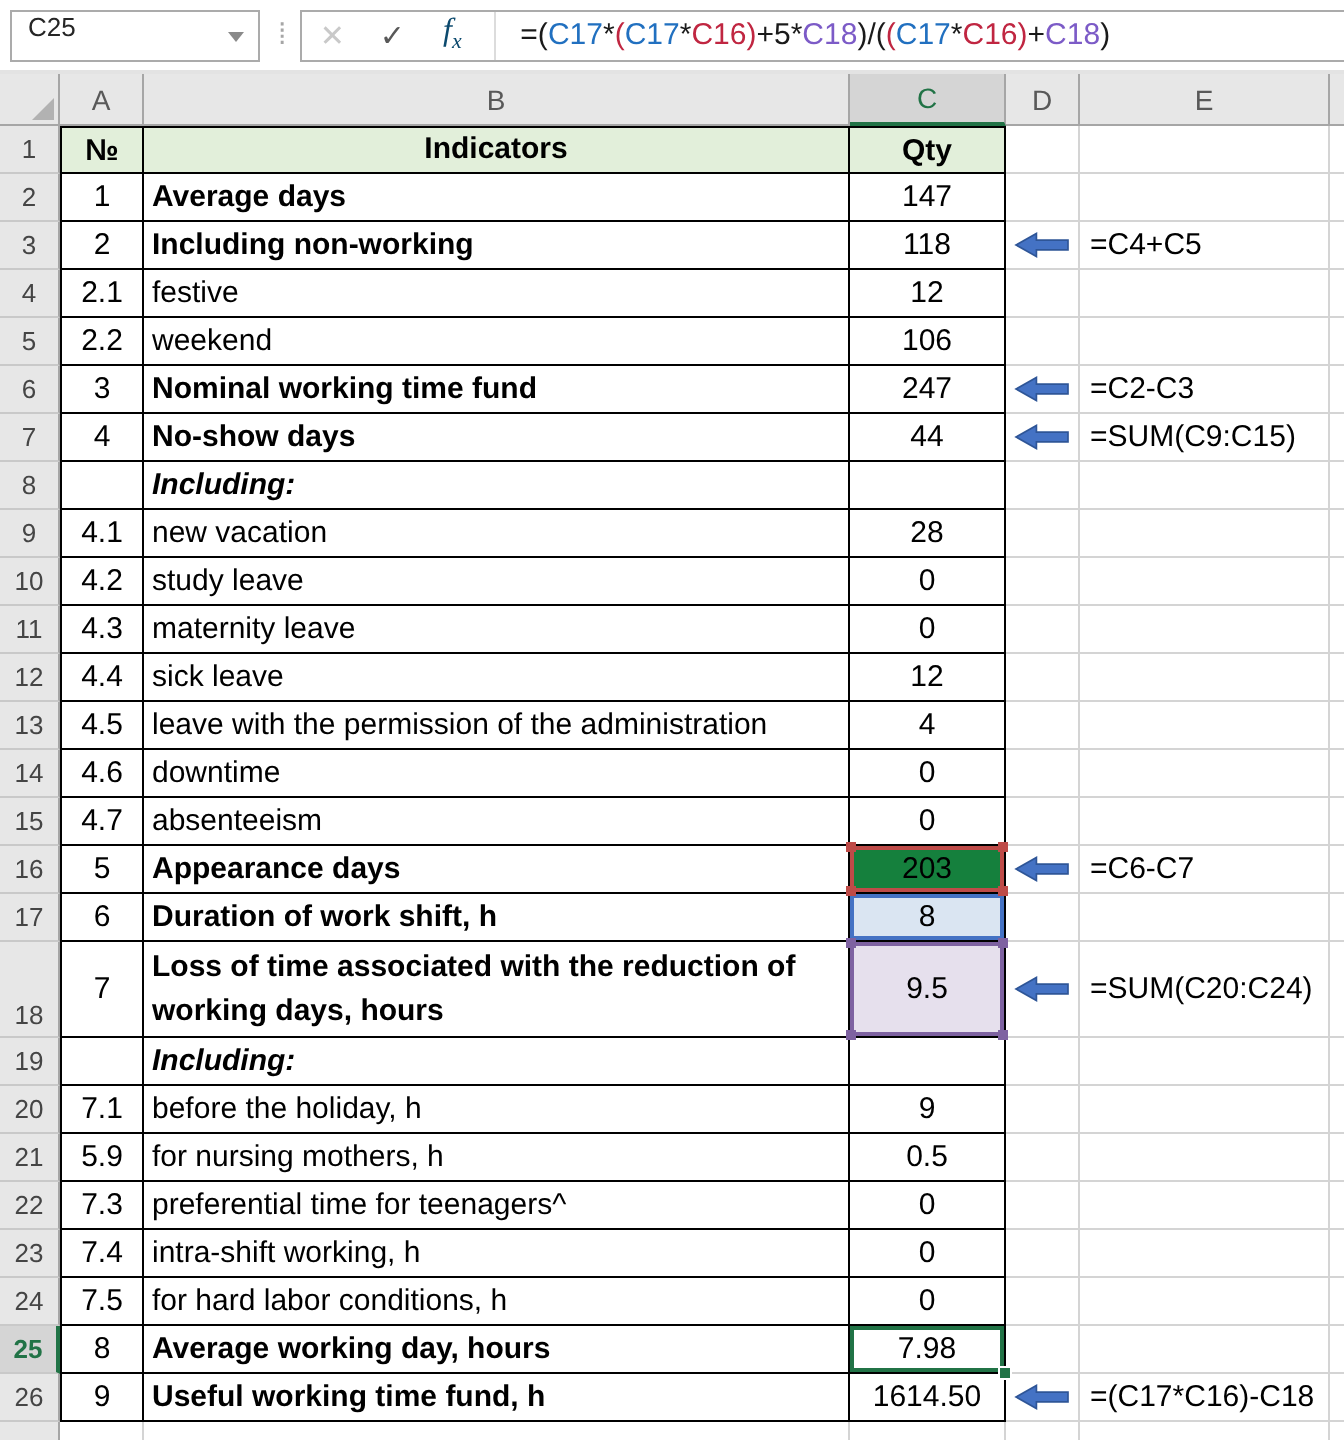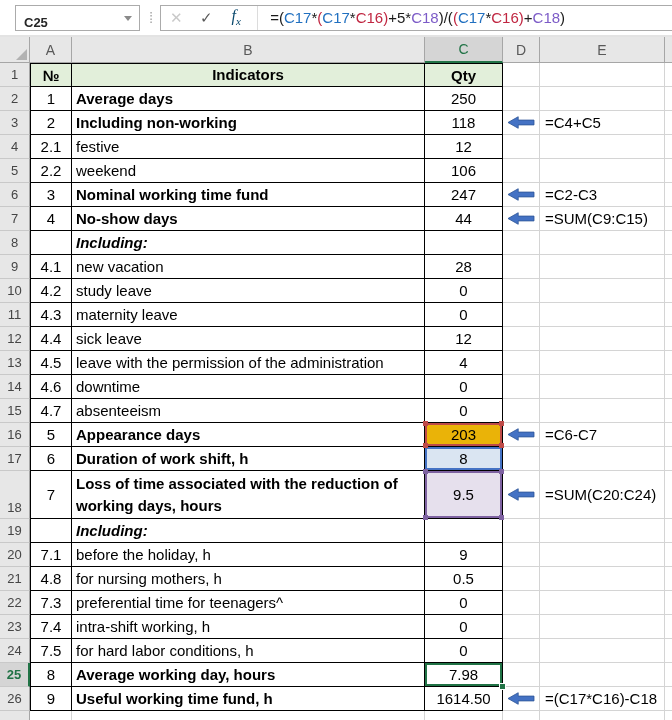--- a/index.html
+++ b/index.html
@@ -7,23 +7,23 @@
     width:672px;height:720px;overflow:hidden;background:#fff;
     font-family:"Liberation Sans",sans-serif;color:#000;
     -webkit-font-smoothing:antialiased;
   }
   
   .formula-bar{
     height:37px;display:flex;align-items:center;background:#fff;
     border-bottom:2px solid #e3e3e3;box-sizing:border-box;
   }
   .name-box{
-    width:125px;height:26px;margin-left:15px;border:1px solid #ababab;
-    display:flex;align-items:flex-end;box-sizing:border-box;
-    font-size:13px;color:#262626;padding-left:8px;position:relative;background:#fff;font-weight:bold;
+    width:125px;height:26px;margin-left:5px;border:1px solid #ababab;
+    display:flex;align-items:flex-start;box-sizing:border-box;
+    font-size:13px;color:#262626;padding-left:8px;position:relative;background:#fff;
   }
   .name-dd{
     position:absolute;right:7px;top:10px;width:0;height:0;
     border-left:4px solid transparent;border-right:4px solid transparent;
     border-top:5px solid #8a8a8a;
   }
   .fb-dots{
     color:#a6a6a6;font-size:15px;margin:0 9px 0 9px;letter-spacing:-2px;user-select:none;
   }
   .fx-box{
@@ -82,21 +82,21 @@
   .ce{width:125px;flex:0 0 auto;font-size:15px;padding-left:5px;white-space:nowrap;
       border-right:1px solid #d4d4d4;border-bottom:1px solid #d4d4d4;}
   .cf{flex:1;border-bottom:1px solid #d4d4d4;}
   .row-first .ca,.row-first .cb,.row-first .cc{border-top:1px solid #000;}
   .bold{font-weight:bold;}
   .italic{font-style:italic;}
   .th-row .ca,.th-row .cb,.th-row .cc{background:#e2efda;font-weight:bold;}
   .th-row .cb{justify-content:center;padding-left:0;}
 
   
-  .hl-red{background:#eab308;box-shadow:inset 0 0 0 2px #be4b48;z-index:3;}
+  .hl-red{background:#15803d;box-shadow:inset 0 0 0 2px #be4b48;z-index:3;}
   .hl-blue{background:#dae5f2;box-shadow:inset 0 0 0 2px #4472c4;z-index:2;}
   .hl-purple{background:#e6e0ed;box-shadow:inset 0 0 0 2px #7e62a1;z-index:3;}
   .hdl{position:absolute;width:5px;height:5px;z-index:5;}
   .hdl.tl{left:-2px;top:-2px;} .hdl.tr{right:-2px;top:-2px;}
   .hdl.bl{left:-2px;bottom:-2px;} .hdl.br{right:-2px;bottom:-2px;}
   .hl-red .hdl{background:#be4b48;}
   .hl-purple .hdl{background:#7e62a1;}
 
   
   .sel{box-shadow:inset 0 0 0 2px #217346;z-index:4;}
@@ -149,21 +149,21 @@
       <div class="cell cb">Indicators</div>
       <div class="cell cc">Qty</div>
       <div class="cell cd"></div>
       <div class="cell ce"></div>
       <div class="cell cf"></div>
     </div>
     <div class="row">
       <div class="rh">2</div>
       <div class="cell ca">1</div>
       <div class="cell cb bold">Average days</div>
-      <div class="cell cc">250</div>
+      <div class="cell cc">147</div>
       <div class="cell cd"></div>
       <div class="cell ce"></div>
       <div class="cell cf"></div>
     </div>
     <div class="row">
       <div class="rh">3</div>
       <div class="cell ca">2</div>
       <div class="cell cb bold">Including non-working</div>
       <div class="cell cc">118</div>
       <div class="cell cd">
@@ -338,21 +338,21 @@
       <div class="rh">20</div>
       <div class="cell ca">7.1</div>
       <div class="cell cb">before the holiday, h</div>
       <div class="cell cc">9</div>
       <div class="cell cd"></div>
       <div class="cell ce"></div>
       <div class="cell cf"></div>
     </div>
     <div class="row">
       <div class="rh">21</div>
-      <div class="cell ca">4.8</div>
+      <div class="cell ca">5.9</div>
       <div class="cell cb">for nursing mothers, h</div>
       <div class="cell cc">0.5</div>
       <div class="cell cd"></div>
       <div class="cell ce"></div>
       <div class="cell cf"></div>
     </div>
     <div class="row">
       <div class="rh">22</div>
       <div class="cell ca">7.3</div>
       <div class="cell cb">preferential time for teenagers^</div>

